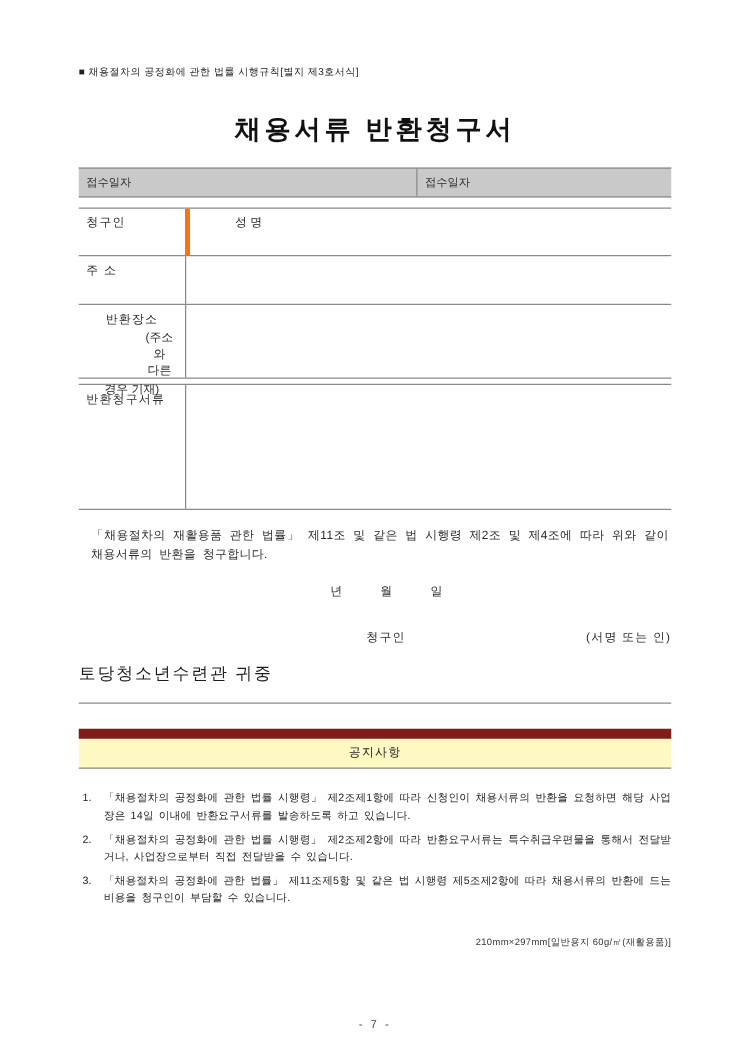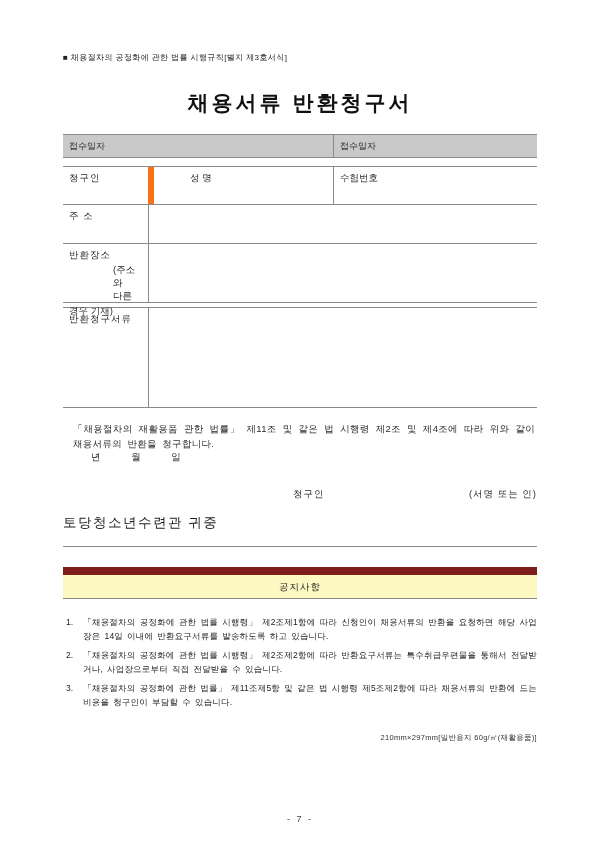--- a/index.html
+++ b/index.html
@@ -30,43 +30,43 @@
   }
   .receipt-cell { box-sizing:border-box; padding:5px 6px 0 6px; }
   .receipt-cell.left  { width:270px; }
   .receipt-cell.right { flex:1; border-left:1px solid #8a8a8a; }
 
   
   .form-table { margin-top:8px; border-bottom:1px solid #8a8a8a; font-size:9.5px; }
   .form-row { display:flex; border-top:1px solid #8a8a8a; }
   .form-row.h-claimant { height:37px; }
   .form-row.h-address  { height:38px; }
-  .form-row.h-place    { height:58px; }
+  .form-row.h-place    { height:58px;text-align:center; }
   .cell { box-sizing:border-box; padding:5px 6px 0 6px; }
   .cell.label { width:85px; letter-spacing:1px; }
-  .cell.mid   { width:185px; border-left:6px solid #f97316;padding-left:36px; }
+  .cell.mid   { width:185px; border-left:4px solid #f97316;padding-left:36px; }
   .cell.last  { width:204px; border-left:1px solid #8a8a8a; }
   .cell.value { flex:1; border-left:1px solid #8a8a8a; }
   .place-line2 { word-spacing:8px; letter-spacing:0;margin-left:44px; }
   .place-sub { letter-spacing:0; margin-top:2px; }
 
   
   .docs-table {
     margin-top:4px; display:flex; height:99px;
     border-top:1px solid #8a8a8a; border-bottom:1px solid #8a8a8a;
     font-size:9.5px;
   }
 
   .statement {
     margin-top:13px; padding:0 2px 0 10px;
     font-size:9.5px; line-height:1.6;
     text-align:justify; letter-spacing:0.3px; word-spacing:2.5px;
   }
 
-  .date-line { text-align:left; padding-right:10px; font-size:9.5px; }
+  .date-line { margin-top:16px; text-align:center; padding-right:10px; font-size:9.5px; }
   .date-line span { margin-left:28px; }
 
   .sig-line { margin-top:24px; display:flex; font-size:9.5px; align-items:baseline; }
   .sig-label { margin-left:230px; letter-spacing:1px; }
   .sig-note  { flex:1; text-align:right; letter-spacing:1px; }
 
   .addressee { margin-top:13px; font-size:13.5px; font-weight:normal; letter-spacing:1.5px; color:#1c1c1c; }
 
   .notice-topline { margin-top:14px; border-top:1px solid #8a8a8a; height:0; }
   .notice-bar {
@@ -107,24 +107,20 @@
         <span>접수일자</span>
         <span></span>
       </div>
     </div>
 
     <div class="form-table">
       <div class="form-row h-claimant">
         <div class="cell label">청구인</div>
         <div class="cell mid">
           <span>성 명</span>
-          <span></span>
-        </div>
-        <div class="cell last">
-          <span>수험번호</span>
           <span></span>
         </div>
       </div>
 
       <div class="form-row h-address">
         <div class="cell label">주 소</div>
         <div class="cell value"></div>
       </div>
 
       <div class="form-row h-place">

